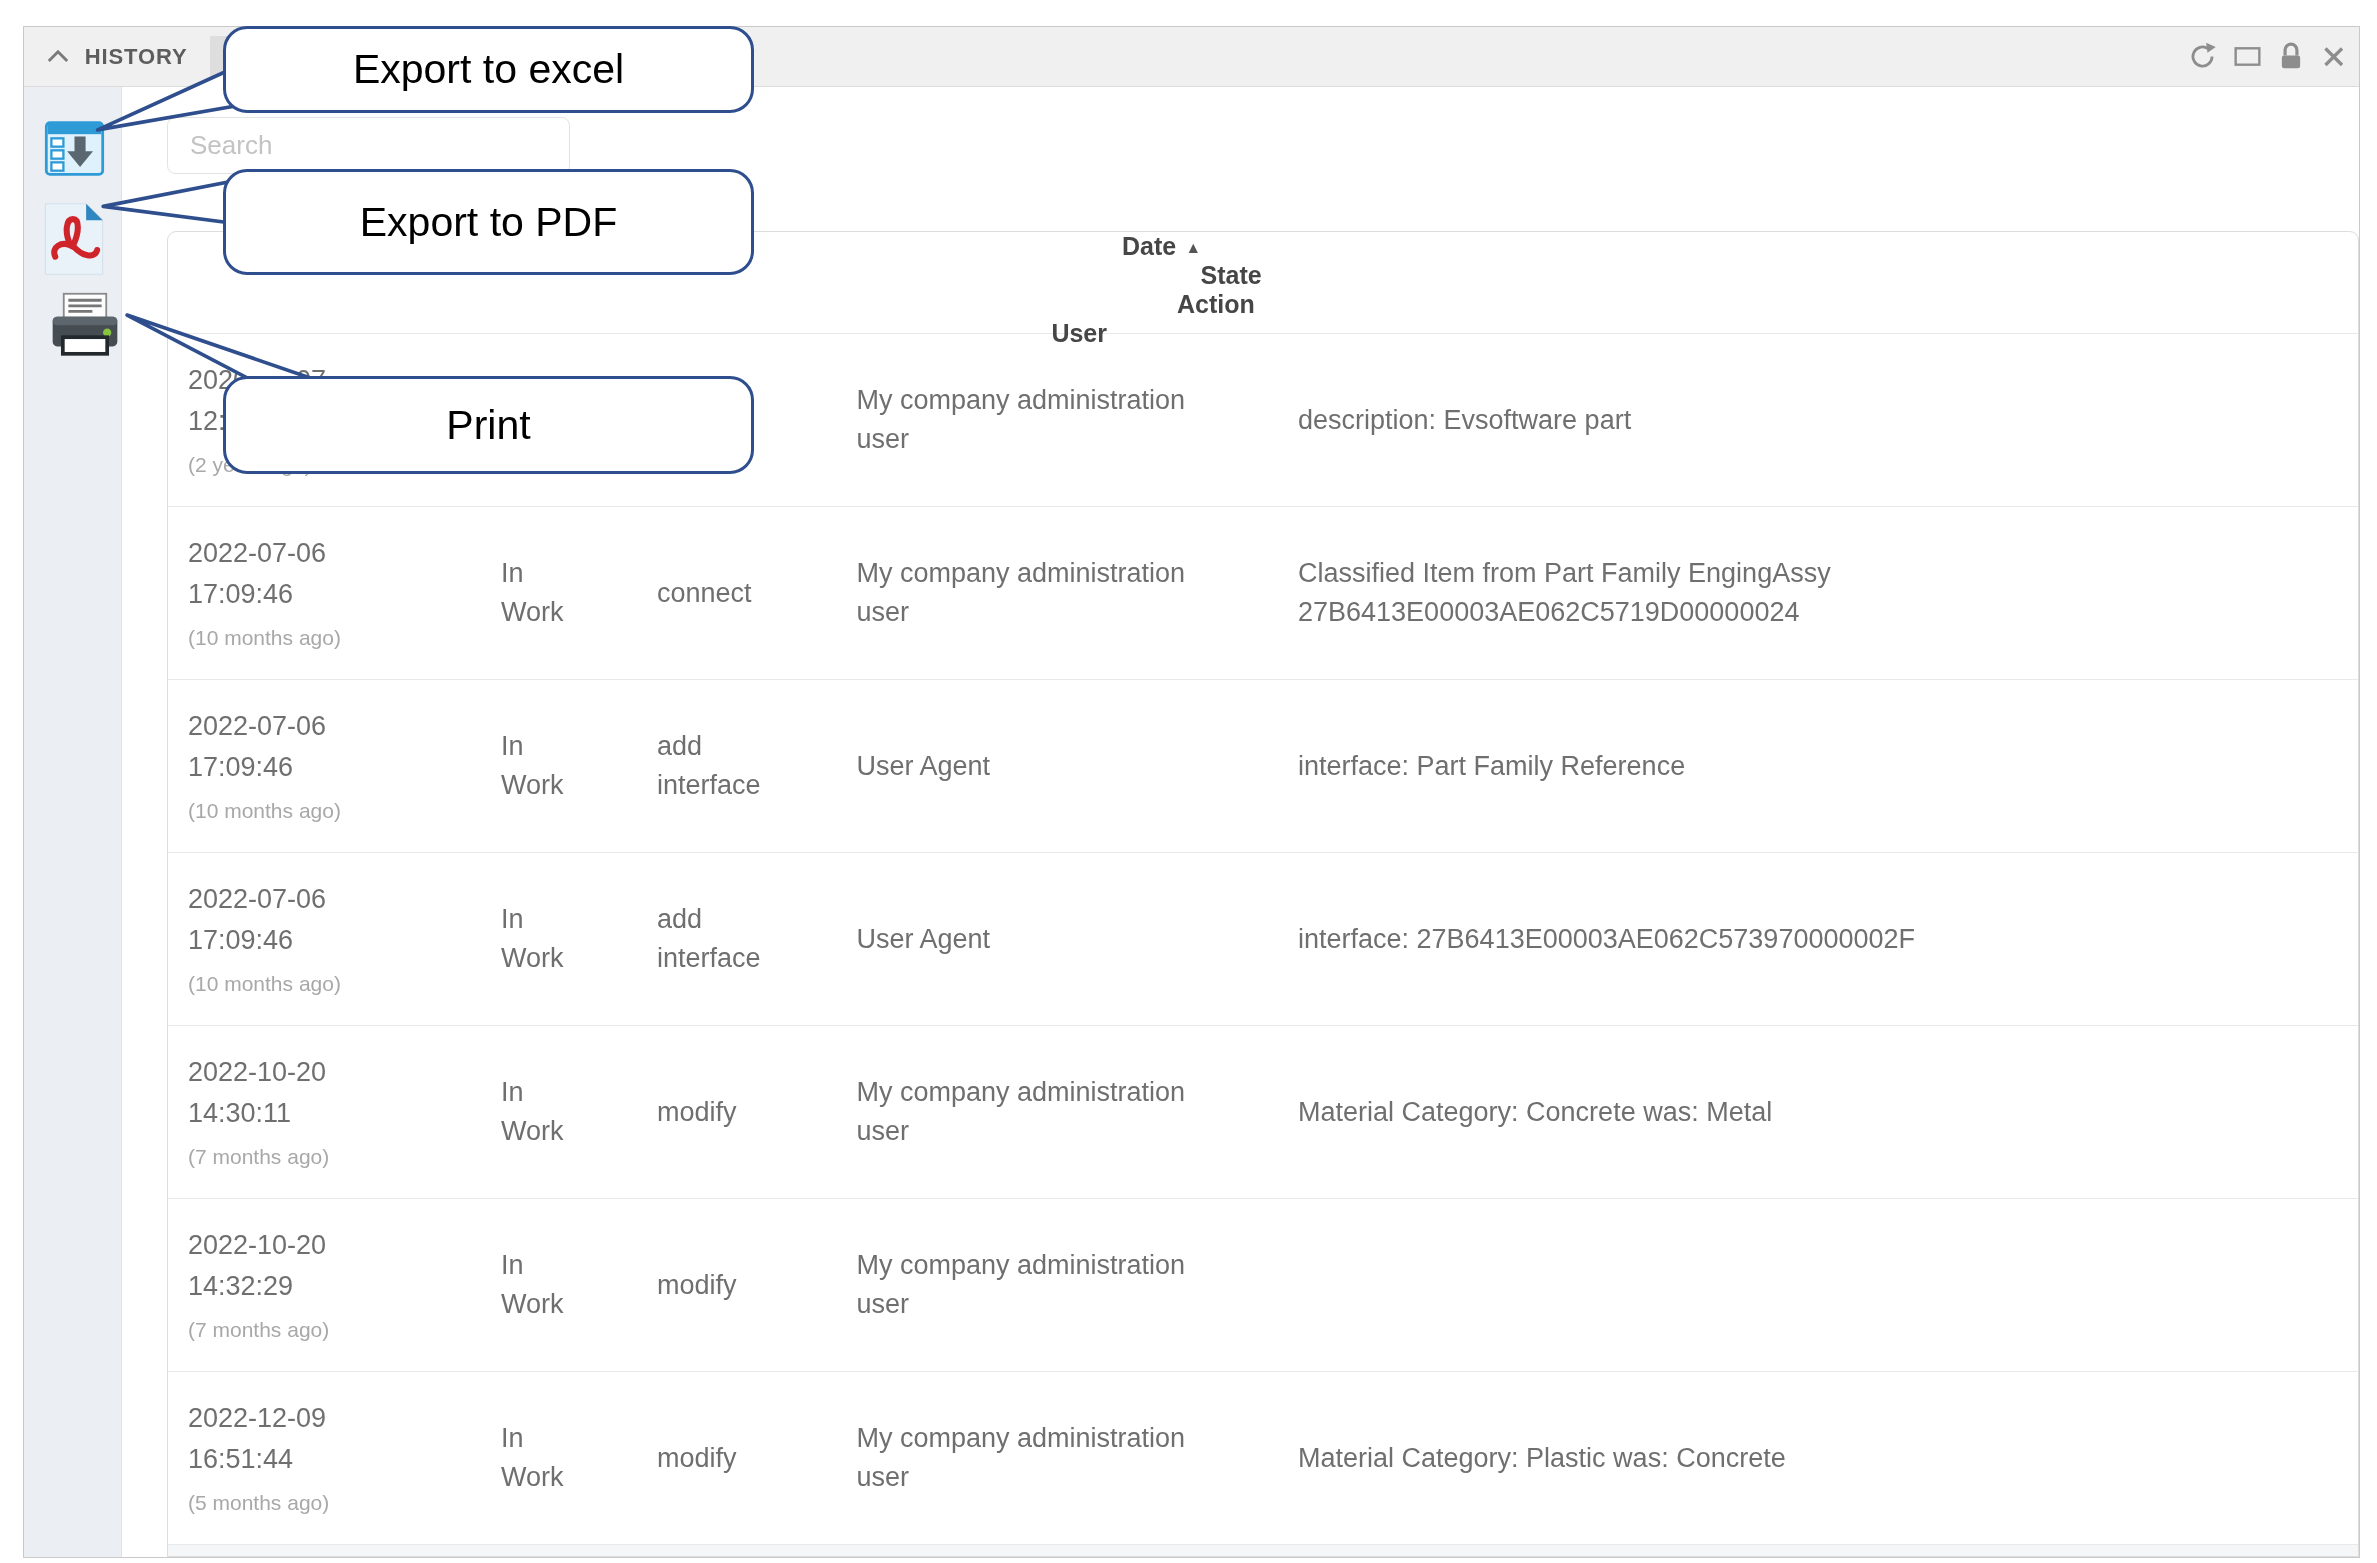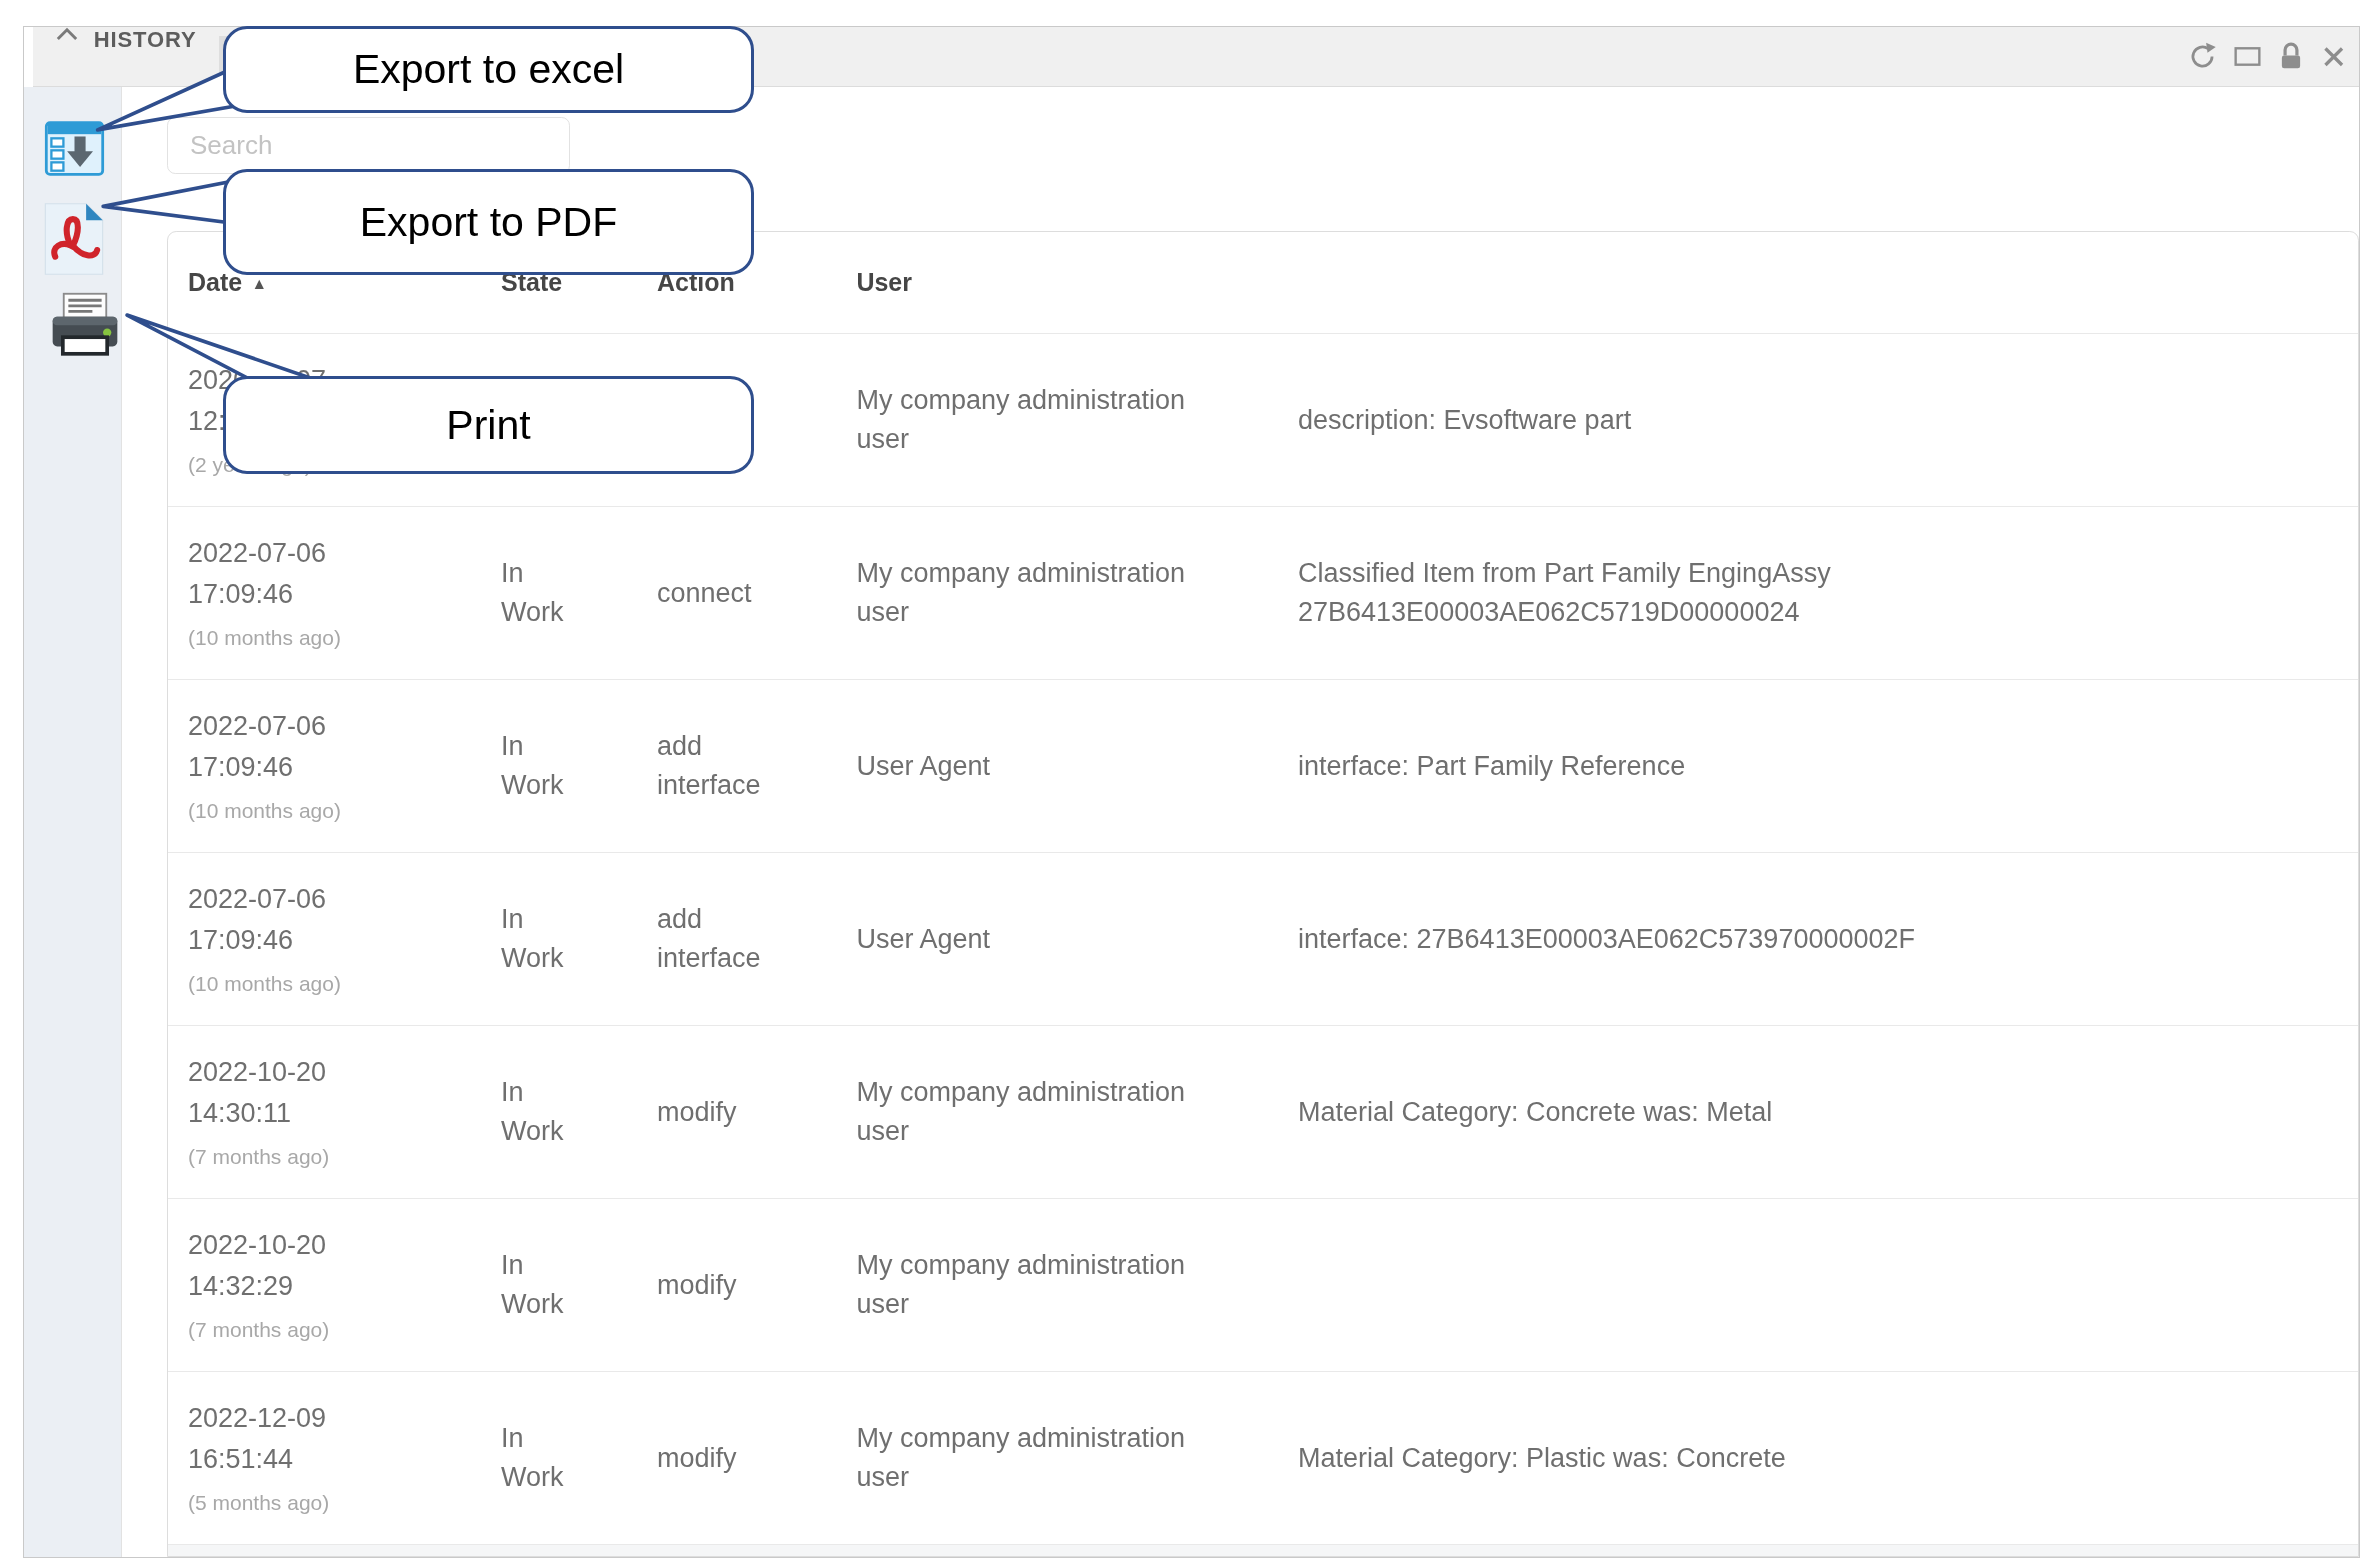--- a/index.html
+++ b/index.html
@@ -3,22 +3,22 @@
 <meta charset="utf-8">
 <style>
   html,body{margin:0;padding:0;}
   body{
     width:2377px;height:1563px;position:relative;overflow:hidden;background:#fff;
     font-family:"Liberation Sans",sans-serif;
   }
   
   .panel{position:absolute;left:23px;top:26px;width:2337px;height:1532px;
     border:1.8px solid #c9c9c9;background:#fff;box-sizing:border-box;}
-  .titlebar{position:absolute;left:9px;top:0;right:0;height:59px;background:#f0f0f0;
-    border-bottom:0.9px solid #dcdcdc;display:flex;align-items:flex-start;}
+  .titlebar{position:absolute;left:0;top:0;right:0;height:59px;background:#f0f0f0;
+    border-bottom:0.9px solid #dcdcdc;display:flex;align-items:center;}
   .chevron-btn{margin-left:22px;display:flex;align-items:center;cursor:pointer;}
   .panel-title{margin-left:14.7px;font-size:22px;font-weight:bold;color:#5d5d5d;letter-spacing:0.9px;}
   .title-badge{position:absolute;left:186px;top:9.2px;width:79px;height:42px;background:#dedede;}
   .win-controls{position:absolute;right:11px;top:14px;display:flex;gap:14px;align-items:center;}
   .win-controls .wbtn{cursor:pointer;display:flex;align-items:center;}
   
   .sidebar{position:absolute;left:0;top:60px;bottom:0;width:97px;background:#ebeff4;
     border-right:0.9px solid #e2e2e2;}
   .side-btn{position:absolute;cursor:pointer;}
   .sb-excel{left:20px;top:31px;}
@@ -27,21 +27,21 @@
   
   .search-input{position:absolute;left:143px;top:90px;width:403px;height:57px;
     border:1.8px solid #e2e2e2;border-radius:8.3px;box-sizing:border-box;
     font-size:26px;color:#555;padding:0 22px;outline:none;background:#fff;
     font-family:"Liberation Sans",sans-serif;}
   .search-input::placeholder{color:#c3c3c3;}
   
   .table{position:absolute;left:143px;top:204px;width:2192px;height:1326px;
     border:0.9px solid #ddd;border-radius:9.2px 9.2px 0 0;box-sizing:border-box;
     background:#fff;overflow:hidden;}
-  .thead{display:flex;align-items:center;height:101px;}
+  .thead{display:flex;align-items:center;height:101px;flex-direction:column;}
   .hcell{font-size:25px;font-weight:bold;color:#464646;box-sizing:border-box;cursor:pointer;}
   .sort-icon{font-size:15.7px;color:#555;margin-left:9.2px;vertical-align:1.8px;}
   .trow{display:flex;align-items:center;height:173px;border-top:0.9px solid #e9e9e9;box-sizing:border-box;}
   .cell{font-size:27px;color:#6f6f6f;line-height:39px;box-sizing:border-box;white-space:pre-line;}
   .c-date{width:322px;padding-left:20px;}
   .c-state{width:147px;padding-left:11px;}
   .c-action{width:212px;padding-left:20px;}
   .c-user{width:438px;padding-left:7.4px;}
   .c-desc{flex:1;padding-left:11px;padding-right:18.4px;}
   .date-line{font-size:27px;color:#6f6f6f;line-height:41px;}

